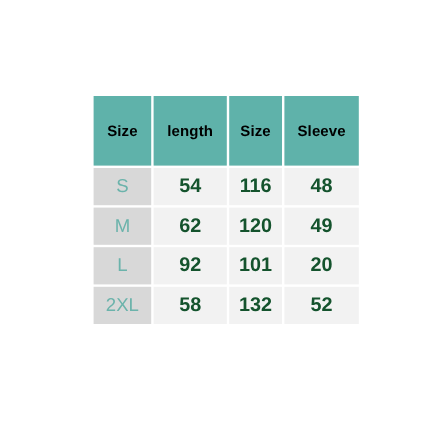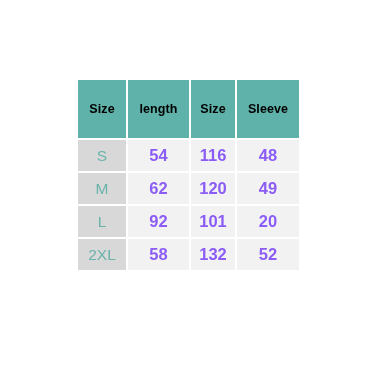--- a/index.html
+++ b/index.html
@@ -65,21 +65,21 @@
   .size-chart tbody td.size-cell {
     background: #d8d8d8;
     color: #6bb3ab;
     font-size: 15.5px;
     font-weight: normal;
   }
 
   
   .size-chart tbody td.value-cell {
     background: #f2f2f2;
-    color: #8b5cf6;
+    color: #14532d;
     font-size: 16.5px;
     font-weight: bold;
     margin-top: 44px;
   }
 </style>
 </head>
 <body>
 
 <div id="page-root">
 

